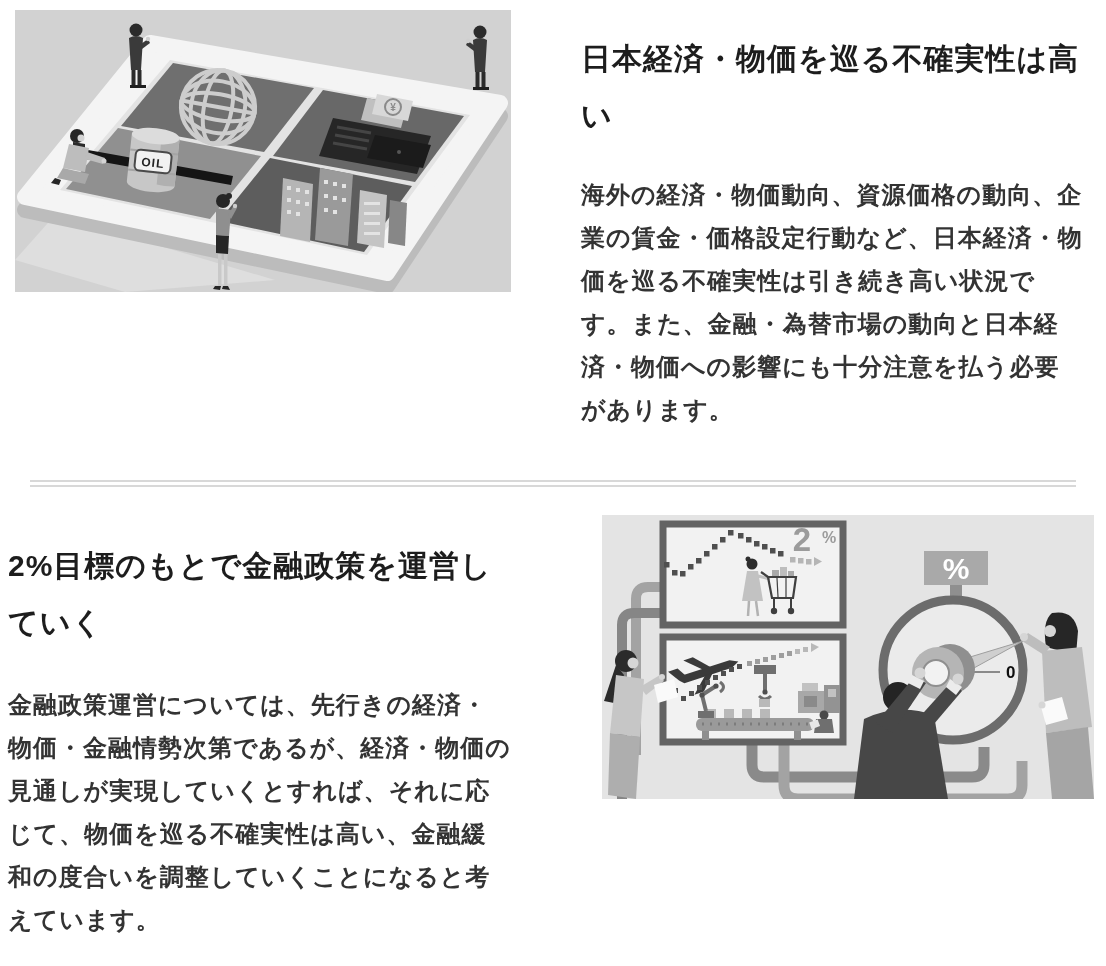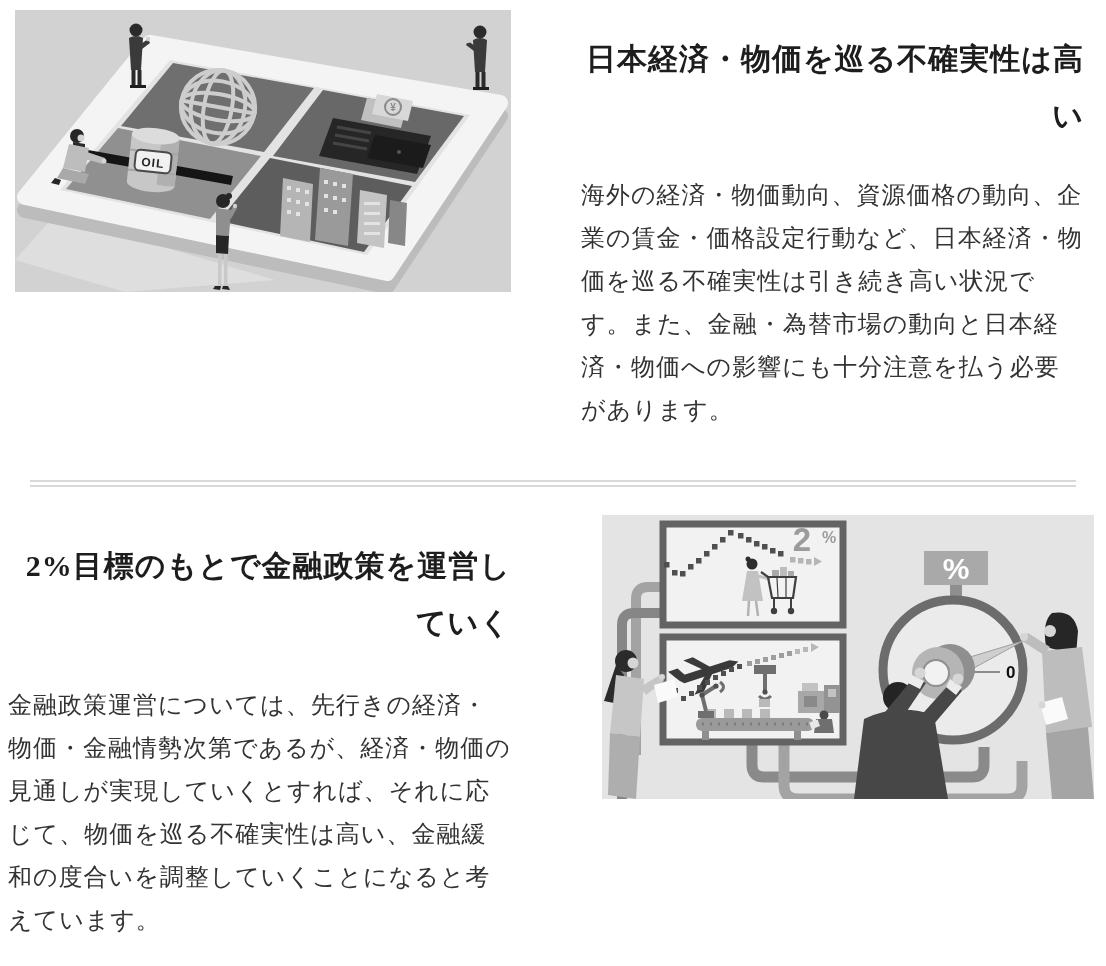--- a/index.html
+++ b/index.html
@@ -7,26 +7,26 @@
     width:1106px;height:966px;overflow:hidden;background:#ffffff;
     font-family:"Liberation Sans","DejaVu Sans",sans-serif;
   }
   .row{display:flex;align-items:flex-start;}
   .row1{padding:10px 22px 0 15px;gap:70px;}
   .row2{margin-top:28px;padding-left:8px;gap:91px;}
   .textcol{width:503px;}
   .row1 .textcol{margin-top:20px;}
   h2.sec-heading{
     font-size:30px;line-height:57px;font-weight:bold;color:#1d1d1d;
-    text-align:right;letter-spacing:1px;margin:0;
+    text-align:left;letter-spacing:1px;margin:0;
   }
   .row1 h2.sec-heading{margin-bottom:29px;}
-  .row2 h2.sec-heading{margin-top:22px;margin-bottom:32px;font-family:Liberation Serif, serif;}
+  .row2 h2.sec-heading{margin-top:22px;margin-bottom:32px;}
   p.sec-body{
-    font-size:24px;line-height:43px;color:#333333;letter-spacing:1px;margin:0;
+    font-size:24px;line-height:43px;color:#333333;letter-spacing:1px;margin:0;font-weight:bold;
   }
   figure.illus{margin:0;flex:none;font-size:0;line-height:0;}
   hr.divider{
     border:0;border-top:2px solid #d8d8d8;border-bottom:2px solid #d8d8d8;
     height:3px;width:1046px;margin:49px auto 0;
   }
   svg text{font-family:"Liberation Sans","DejaVu Sans",sans-serif;}
 </style>
 </head>
 <body>

